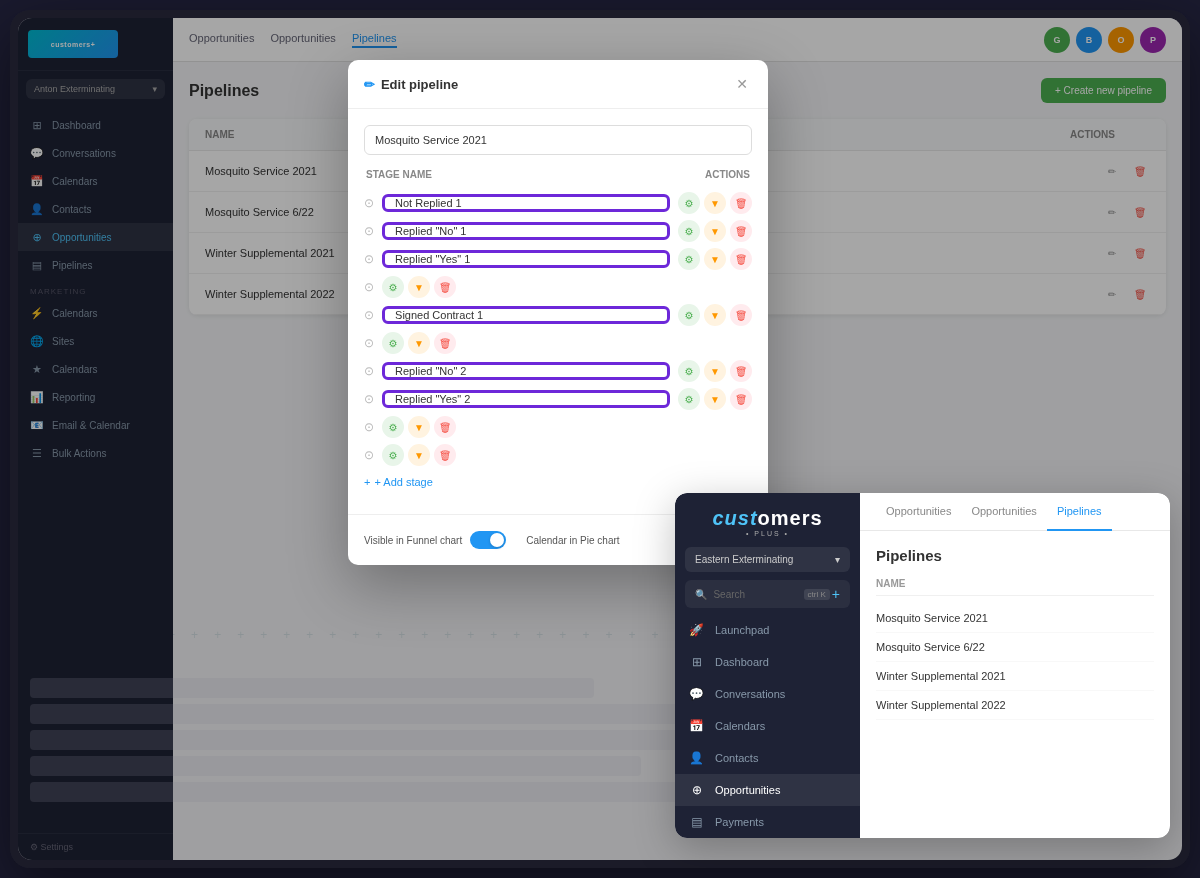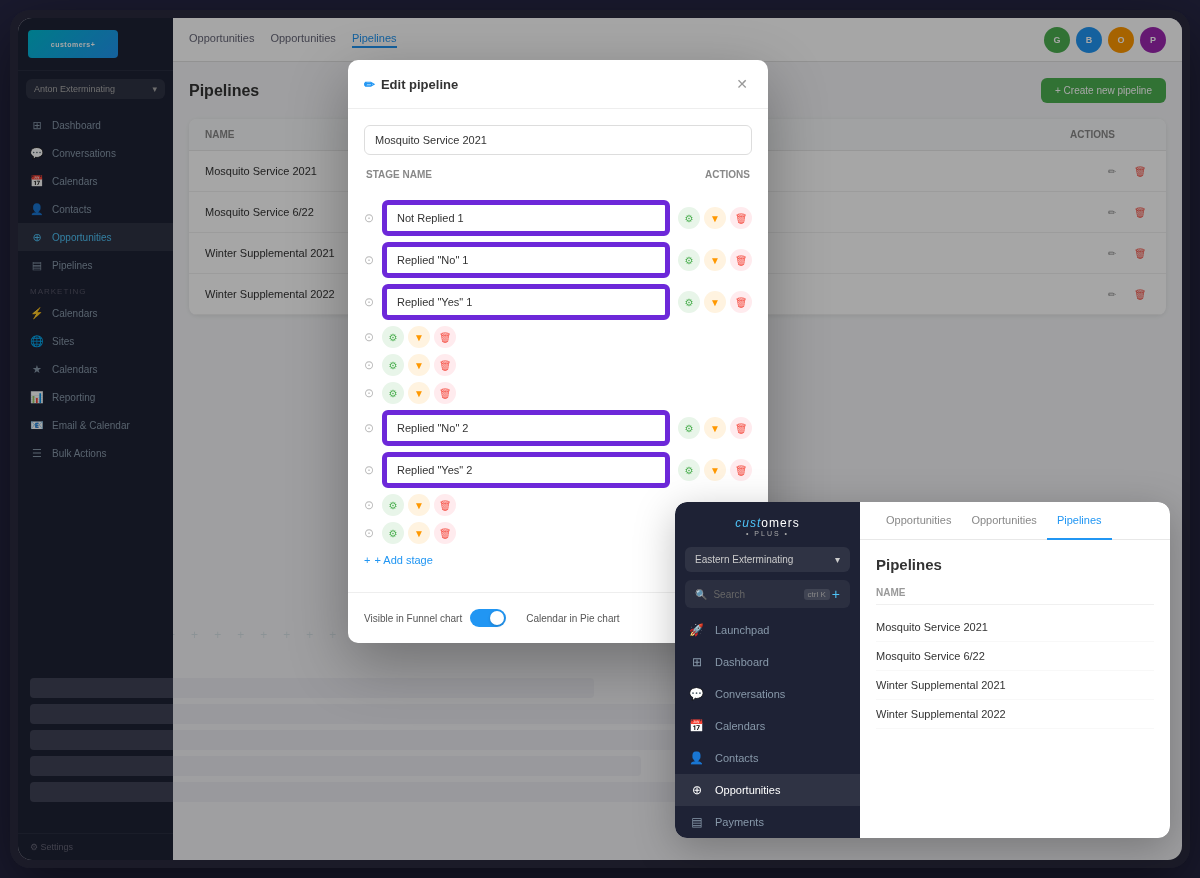--- a/index.html
+++ b/index.html
@@ -326,21 +326,21 @@
       border-radius: 6px;
       font-size: 11px;
       color: #333;
       margin-bottom: 14px;
       outline: none;
     }
 
     .stages-header {
       display: flex;
       justify-content: space-between;
-      margin-bottom: 20px;
+      margin-bottom: 12px;
       font-size: 10px;
       color: #888;
       font-weight: 600;
       text-transform: uppercase;
       padding: 0 2px;
     }
 
     .stage-row {
       display: flex;
       align-items: center;
@@ -349,22 +349,22 @@
     }
 
     .stage-drag {
       color: #bbb;
       font-size: 12px;
       cursor: grab;
     }
 
     .stage-input {
       flex: 1;
-      padding: 7px 10px;
-      border: 5px solid #6d28d9;
+      padding: 0 10px;
+      border: 3px solid #6d28d9;
       border-radius: 6px;
       font-size: 11px;
       color: #333;
       outline: none;
       background: white;
     }
 
     .stage-actions {
       display: flex;
       align-items: center;
@@ -809,20 +809,21 @@
         <span class="stage-drag">⊙</span>
         <div class="stage-actions">
           <button class="stage-btn stage-btn-green">⚙</button>
           <button class="stage-btn stage-btn-orange">▼</button>
           <button class="stage-btn stage-btn-red">🗑</button>
         </div>
       </div>
 
       <div class="stage-row">
         <span class="stage-drag">⊙</span>
+        <input class="stage-input" type="text" value="Signed Contract 1" style="">
         <div class="stage-actions">
           <button class="stage-btn stage-btn-green">⚙</button>
           <button class="stage-btn stage-btn-orange">▼</button>
           <button class="stage-btn stage-btn-red">🗑</button>
         </div>
       </div>
 
       <div class="stage-row">
         <span class="stage-drag">⊙</span>
         <div class="stage-actions">
@@ -951,21 +952,21 @@
     <div class="bg-row" style="width:70%"></div>
     <div class="bg-row" style="width:65%"></div>
     <div class="bg-row" style="width:75%"></div>
   </div>
 
   <div class="fg-panels">
 
     <div class="fg-sidebar">
       <div class="fg-logo">
         <div>
-          <div style="font-size:12px;font-weight:400;color:#4fc3f7;letter-spacing:1px;text-align:left">
+          <div style="font-size:20px;font-weight:700;color:#4fc3f7;letter-spacing:1px;text-align:left">
             <span style="font-style:italic">cust</span><span style="color:#fff">omers</span>
           </div>
           <div style="font-size:7px;color:#aaa;text-align:center;letter-spacing:2px">• PLUS •</div>
         </div>
       </div>
 
       <div class="fg-account">
         <span>Eastern Exterminating</span>
         <span>▾</span>
       </div>

